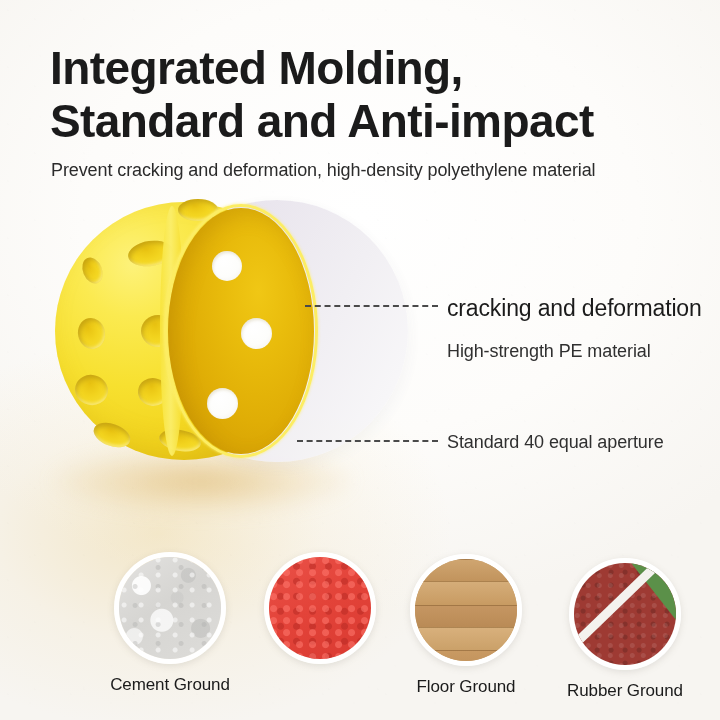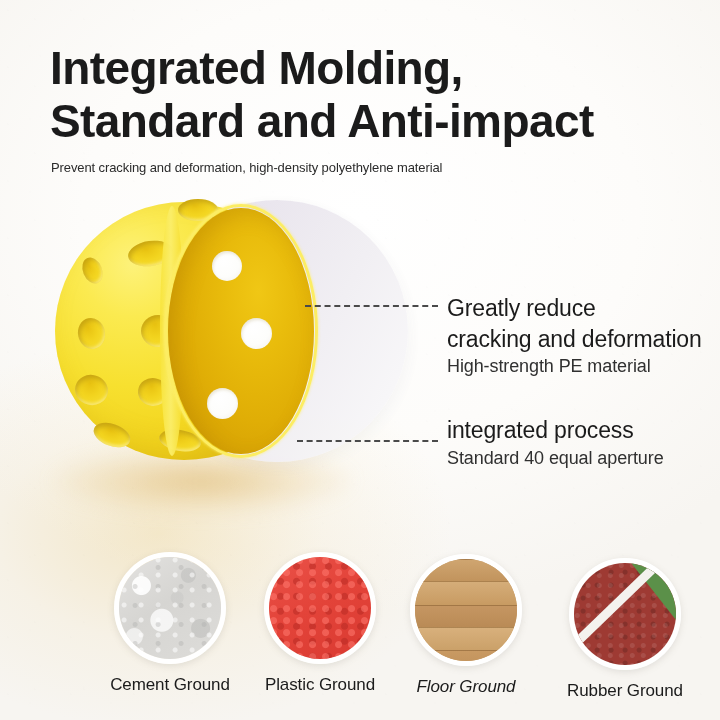--- a/index.html
+++ b/index.html
@@ -49,21 +49,21 @@
     line-height: 1.15;
     letter-spacing: -0.6px;
     color: #1b1b1b;
   }
   .headline .l2 { display: block; }
   .subtitle {
     position: absolute;
     left: 51px;
     top: 160px;
     width: 640px;
-    font-size: 13px;
+    font-size: 18px;
     font-weight: 400;
     letter-spacing: -0.1px;
     color: #2b2b2b;
   }
 
   
   .product {
     position: absolute;
     left: 0; top: 180px;
     width: 460px; height: 360px;
@@ -158,21 +158,21 @@
     color: #1b1b1b;
     letter-spacing: -0.15px;
     white-space: nowrap;
   }
   .callout .small {
     font-size: 18px;
     font-weight: 400;
     color: #303030;
     letter-spacing: -0.1px;
     white-space: nowrap;
-    margin-top: 2px;
+    margin-top: 17px;
   }
 
   
   .swatch-row { position: absolute; left: 0; top: 548px; width: 720px; height: 172px; padding-left: 37px; }
   .swatch-item { position: absolute; width: 132px; text-align: center; }
   .swatch-disc {
     width: 112px; height: 112px;
     margin: 0 auto;
     border-radius: 50%;
     border: 5px solid #ffffff;
@@ -285,47 +285,44 @@
       <div class="hole-white" style="left:73px; top:110px; width:31px; height:31px;"></div>
       <div class="hole-white" style="left:39px; top:180px; width:31px; height:31px;"></div>
     </div>
     <div class="cavity-rim"></div>
   </div>
 
   <div class="leader" style="left:305px; top:305px; width:133px;"></div>
   <div class="leader" style="left:297px; top:440px; width:141px;"></div>
 
   <div class="callout" style="left:447px; top:293px;">
-    <div class="big">Greatly reduce</div>
     <div class="big">cracking and deformation</div>
     <div class="small">High-strength PE material</div>
   </div>
 
   <div class="callout" style="left:447px; top:415px;">
-    <div class="big">integrated process</div>
     <div class="small">Standard 40 equal aperture</div>
   </div>
 
   <div class="swatch-row">
 
     <div class="swatch-item" style="left:104px; top:4px;">
       <div class="swatch-disc">
         <div class="tex-cement"></div>
       </div>
       <div class="swatch-label">Cement Ground</div>
     </div>
 
     <div class="swatch-item" style="left:254px; top:4px;">
       <div class="swatch-disc">
         <div class="tex-plastic"></div>
       </div>
-      <div class="swatch-label">Plastic Ground</div>
-    </div>
-
-    <div class="swatch-item" style="left:400px; top:6px;font-style:italic;">
+    </div>
+
+    <div class="swatch-item" style="left:400px; top:6px;">
       <div class="swatch-disc">
         <div class="tex-floor">
           <div class="plank" style="top:0;    height:22px; background:linear-gradient(180deg,#cfa570,#c1935c);"></div>
           <div class="plank" style="top:22px; height:24px; background:linear-gradient(180deg,#d5ad79,#c79a61);"></div>
           <div class="plank" style="top:46px; height:22px; background:linear-gradient(180deg,#c59662,#b98a55);"></div>
           <div class="plank" style="top:68px; height:23px; background:linear-gradient(180deg,#d8b07c,#caa068);"></div>
           <div class="plank" style="top:91px; height:25px; background:linear-gradient(180deg,#c99a63,#bb8d57);"></div>
         </div>
       </div>
       <div class="swatch-label">Floor Ground</div>

